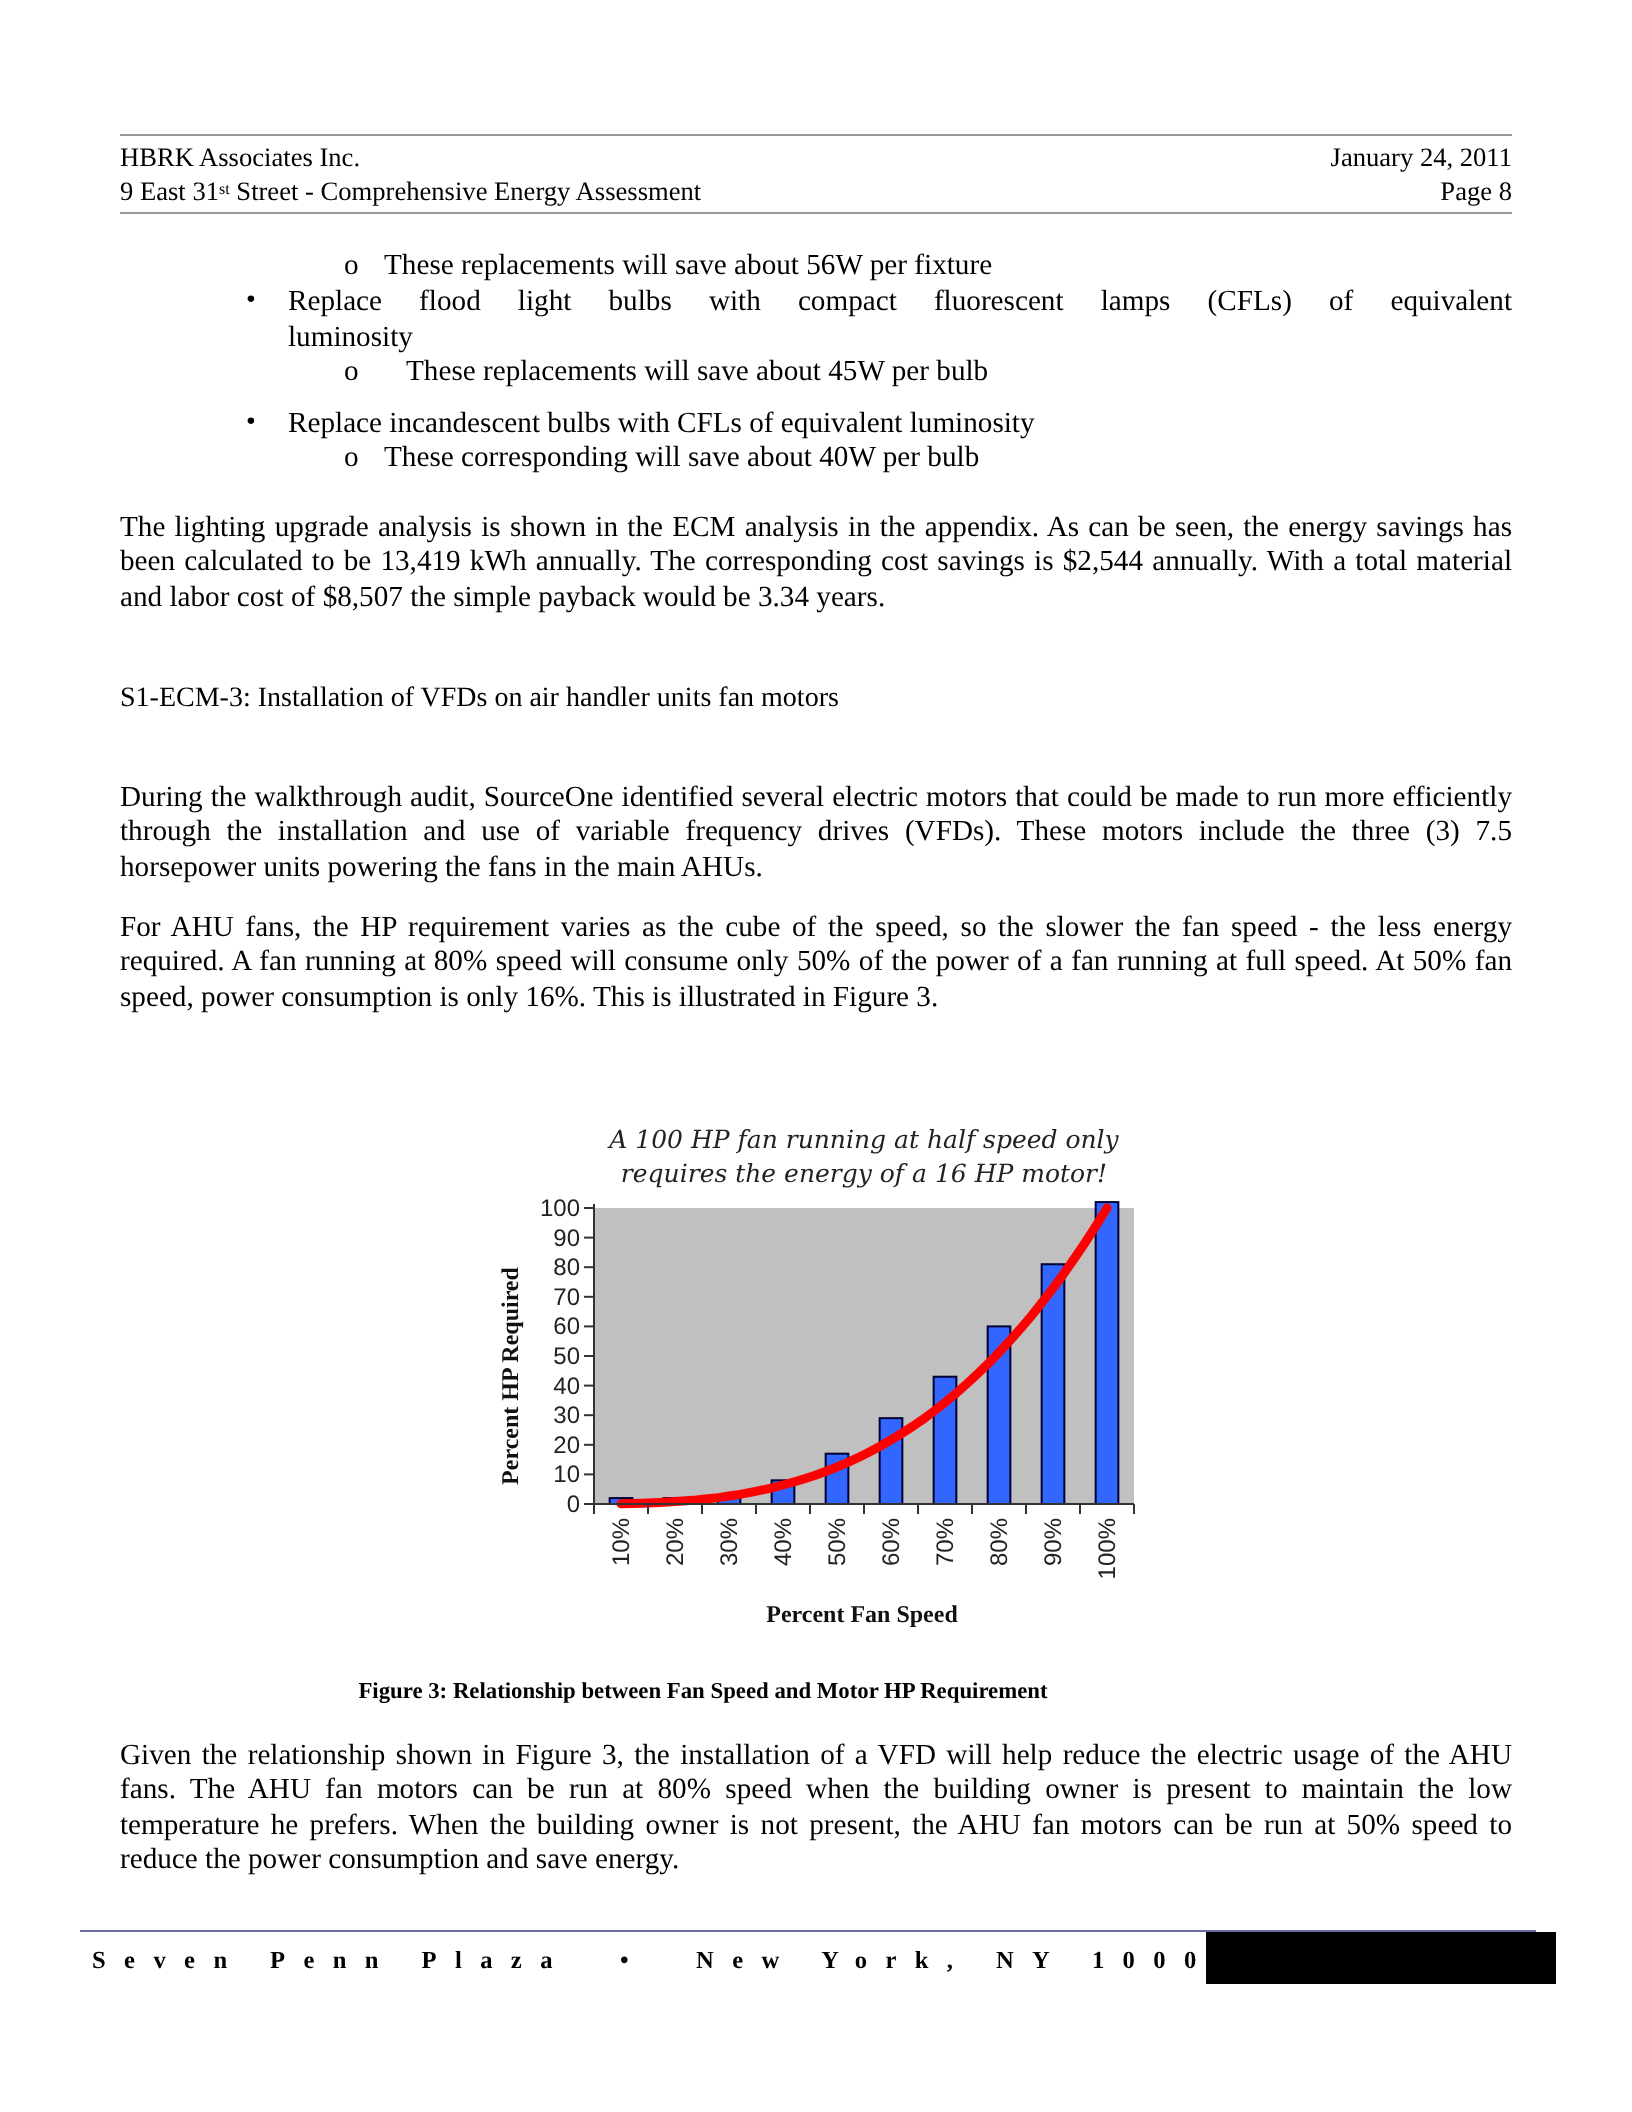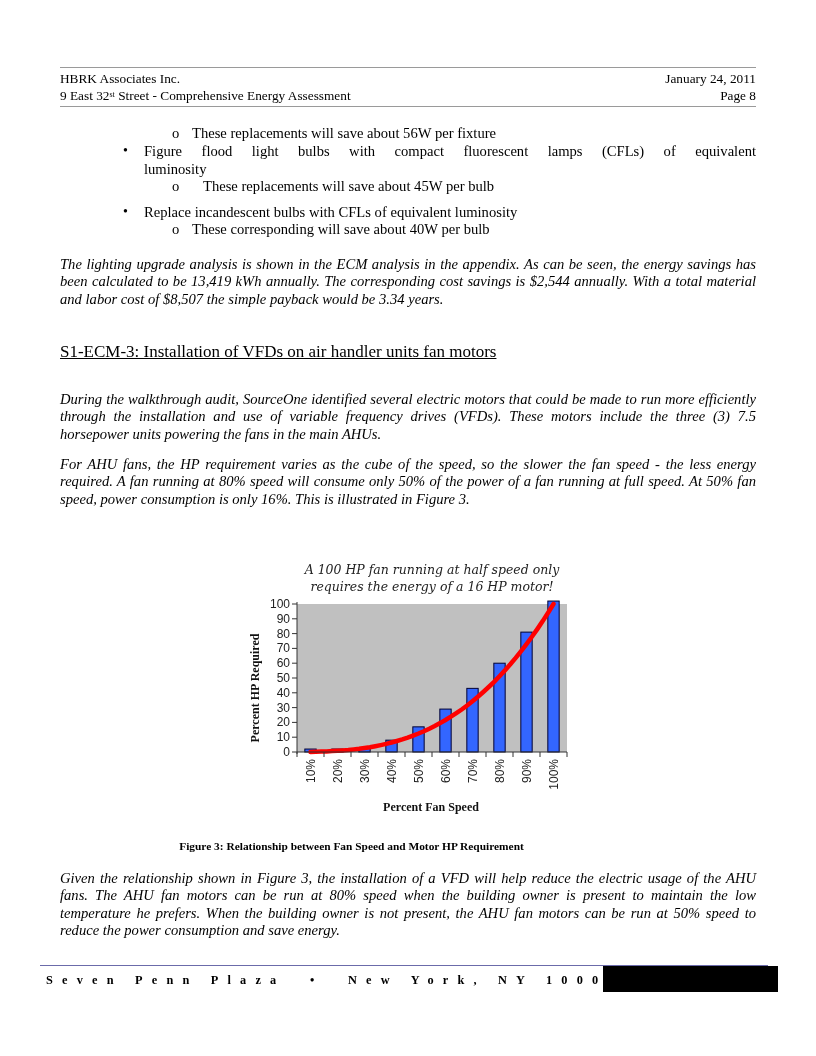--- a/index.html
+++ b/index.html
@@ -3,51 +3,51 @@
 <meta charset="utf-8">
 <style>
   html, body { margin:0; padding:0; background:#fff; }
   body { width:816px; height:1056px; position:relative; overflow:hidden;
          font-family:"Liberation Serif", serif; color:#000; }
   .abs { position:absolute; }
   .hdr-line { position:absolute; left:60px; width:696px; height:1px; background:#9a9a9a; }
   .hdr { position:absolute; left:60px; width:696px; font-size:13.3px; line-height:17px; }
   .hdr .r { position:absolute; right:0; top:0; }
   sup { font-size:8px; vertical-align:top; position:relative; top:-1px; }
-  .txt { position:absolute; left:60px; width:696px; font-size:14.6px; line-height:17.4px; text-align:justify;font-style:italic; }
+  .txt { position:absolute; left:60px; width:696px; font-size:14.6px; line-height:17.4px; text-align:justify; }
   .li { position:absolute; font-size:14.6px; line-height:17.4px; }
   .bullet { position:absolute; font-size:14px; }
-  .heading { position:absolute; left:60px; font-size:17px; text-decoration:underline; }
+  .heading { position:absolute; left:60px; font-size:14px; }
   .caption { position:absolute; left:0; width:703px; text-align:center; font-size:11.4px; font-weight:bold; }
   .footer-line { position:absolute; left:40px; width:728px; height:1px; background:#6b6baa; }
   .footer { position:absolute; left:46px; top:973px; font-size:12.3px; font-weight:bold; letter-spacing:9.2px; white-space:pre; }
   .redact { position:absolute; left:603px; top:966px; width:175px; height:26px; background:#000; }
   .chart-title { font-family:"DejaVu Serif", serif; font-style:italic; font-size:12.5px; fill:#222; }
   .tick { font-family:"Liberation Sans", sans-serif; font-size:12px; fill:#222; }
   .axis-title { font-family:"Liberation Serif", serif; font-weight:bold; font-size:12px; fill:#111; }
 </style>
 </head>
 <body>
 
 <div class="hdr-line" style="top:67px"></div>
 <div class="hdr" style="top:70px">
   <span>HBRK Associates Inc.</span>
   <span class="r">January 24, 2011</span>
 </div>
 <div class="hdr" style="top:87px">
-  <span><span>9 East 32</span><sup>st</sup><span> Street - Comprehensive Energy Assessment</span></span>
+  <span><span>9 East 31</span><sup>st</sup><span> Street - Comprehensive Energy Assessment</span></span>
   <span class="r">Page 8</span>
 </div>
 <div class="hdr-line" style="top:106px"></div>
 
 <span class="li" style="left:172px;top:125px">o</span>
 <span class="li" style="left:192px;top:125px">These replacements will save about 56W per fixture</span>
 
 <span class="bullet" style="left:123px;top:143px">•</span>
-<span class="li" style="left:144px;top:143px;width:612px;text-align:justify;text-align-last:justify">Figure flood light bulbs with compact fluorescent lamps (CFLs) of equivalent</span>
+<span class="li" style="left:144px;top:143px;width:612px;text-align:justify;text-align-last:justify">Replace flood light bulbs with compact fluorescent lamps (CFLs) of equivalent</span>
 <span class="li" style="left:144px;top:161px">luminosity</span>
 
 <span class="li" style="left:172px;top:178px">o</span>
 <span class="li" style="left:203px;top:178px">These replacements will save about 45W per bulb</span>
 
 <span class="bullet" style="left:123px;top:204px">•</span>
 <span class="li" style="left:144px;top:204px">Replace incandescent bulbs with CFLs of equivalent luminosity</span>
 
 <span class="li" style="left:172px;top:221px">o</span>
 <span class="li" style="left:192px;top:221px">These corresponding will save about 40W per bulb</span>

